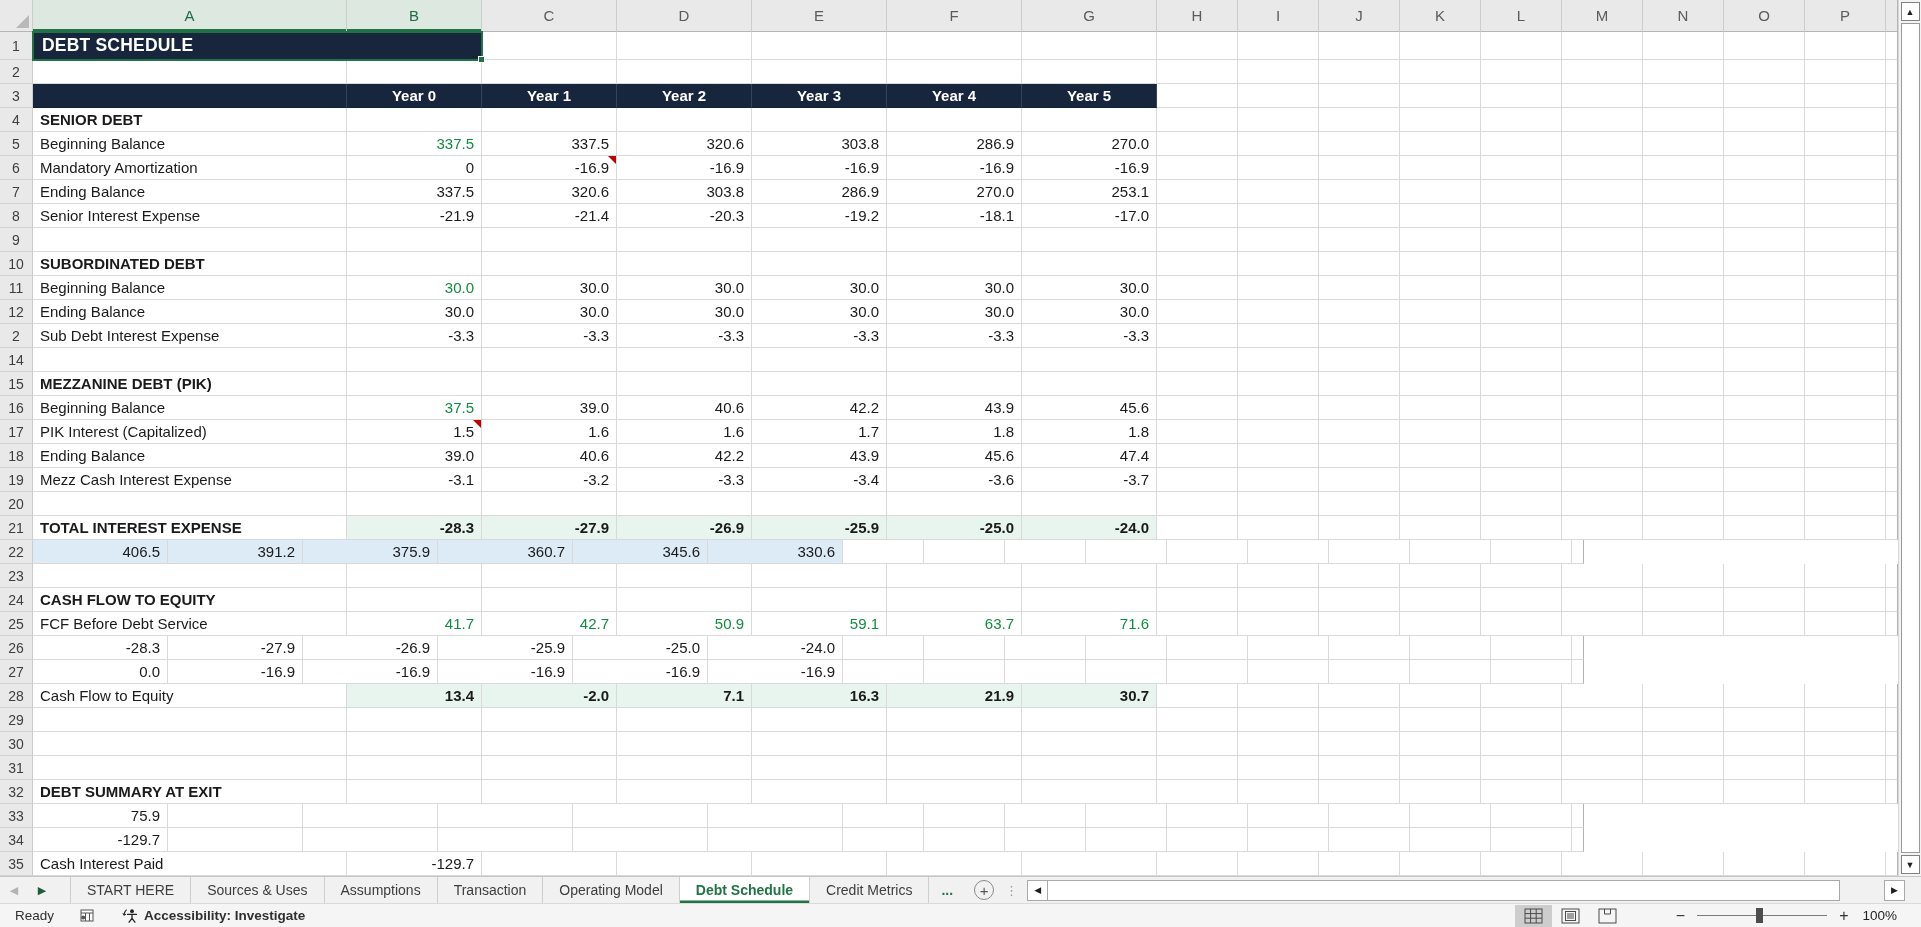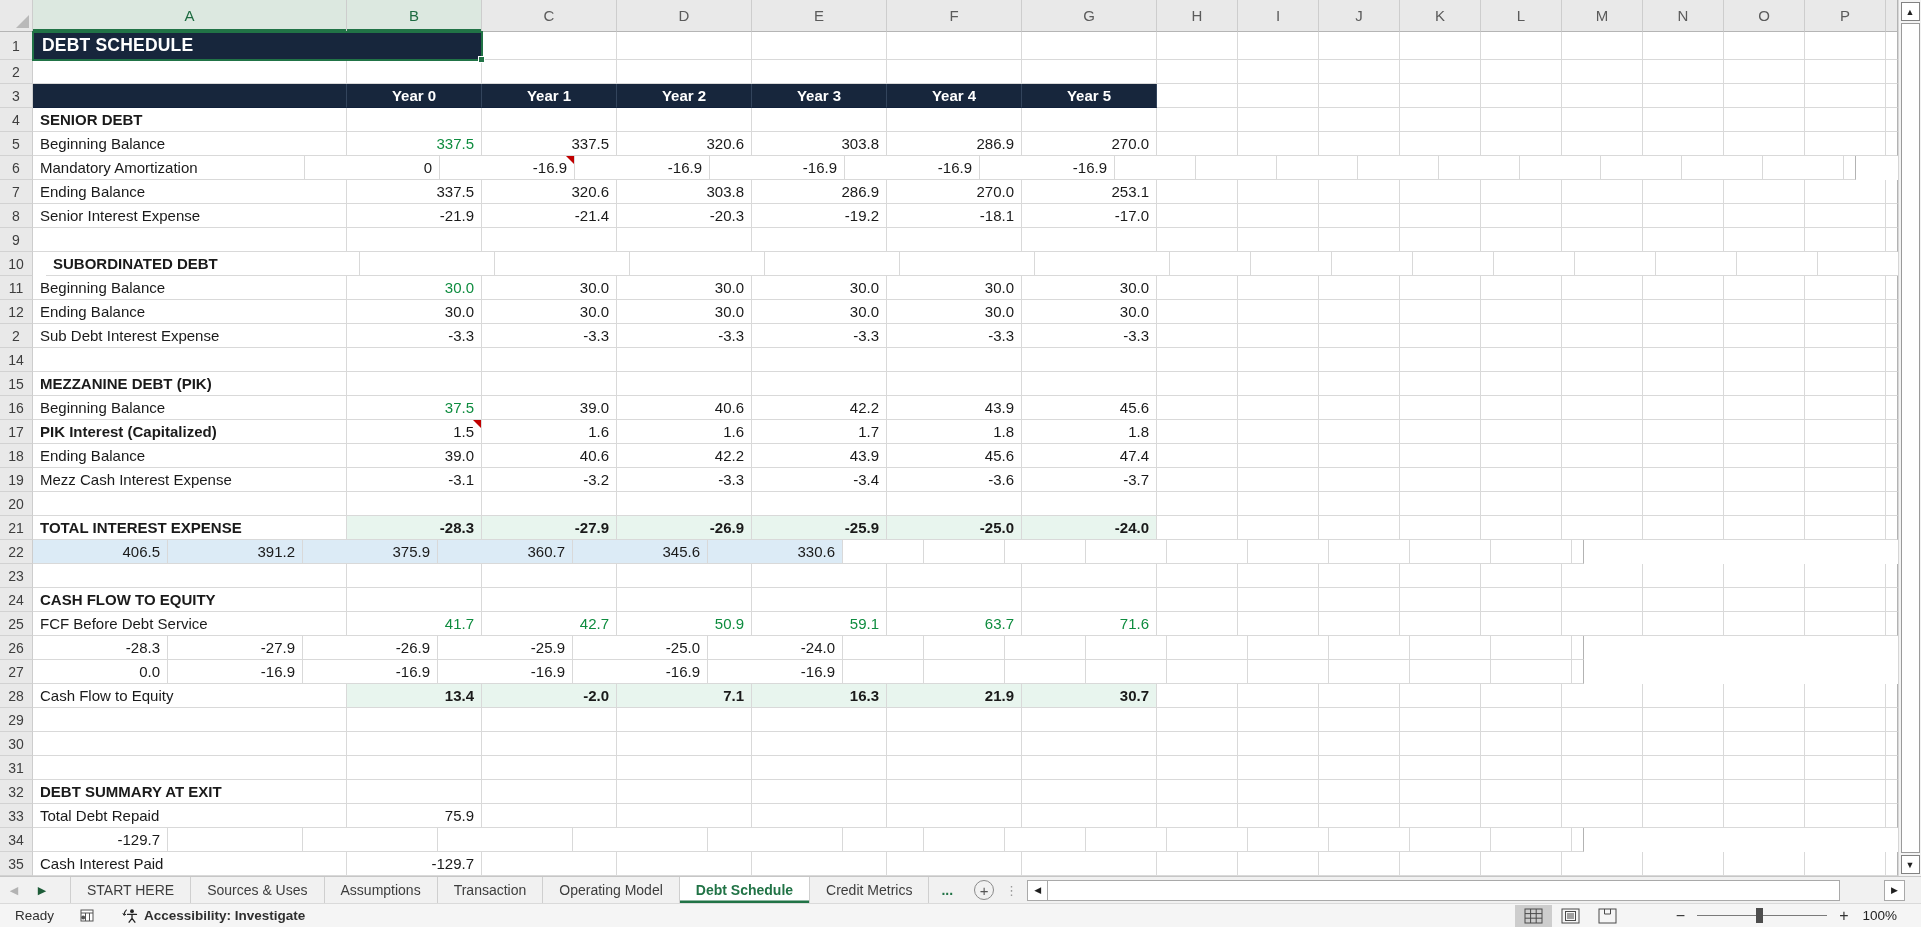--- a/index.html
+++ b/index.html
@@ -186,21 +186,21 @@
           <div class="c" style="width: 81px;"></div>
           <div class="c" style="width: 81px;"></div>
           <div class="c" style="width: 81px;"></div>
           <div class="c" style="width: 81px;"></div>
           <div class="c" style="width: 81px;"></div>
           <div class="c" style="width: 81px;"></div>
           <div class="c fill" style="width: 12px;"></div>
         </div>
         <div class="row">
           <div class="rn">6</div>
-          <div class="c lab" style="width: 272px;">Mandatory Amortization</div>
+          <div class="c lab" style="width: 314px;">Mandatory Amortization</div>
           <div class="c num" style="width: 135px;">0</div>
           <div class="c num" style="width: 135px;">-16.9<div class="marker"></div></div>
           <div class="c num" style="width: 135px;">-16.9</div>
           <div class="c num" style="width: 135px;">-16.9</div>
           <div class="c num" style="width: 135px;">-16.9</div>
           <div class="c num" style="width: 135px;">-16.9</div>
           <div class="c" style="width: 81px;"></div>
           <div class="c" style="width: 81px;"></div>
           <div class="c" style="width: 81px;"></div>
           <div class="c" style="width: 81px;"></div>
@@ -266,21 +266,21 @@
           <div class="c" style="width: 81px;"></div>
           <div class="c" style="width: 81px;"></div>
           <div class="c" style="width: 81px;"></div>
           <div class="c" style="width: 81px;"></div>
           <div class="c" style="width: 81px;"></div>
           <div class="c" style="width: 81px;"></div>
           <div class="c fill" style="width: 12px;"></div>
         </div>
         <div class="row">
           <div class="rn">10</div>
-          <div class="c lab b" style="width: 314px; margin-left: 13px;">SUBORDINATED DEBT</div>
+          <div class="c lab b" style="width: 314px;">SUBORDINATED DEBT</div>
           <div class="c num" style="width: 135px;"></div>
           <div class="c num" style="width: 135px;"></div>
           <div class="c num" style="width: 135px;"></div>
           <div class="c num" style="width: 135px;"></div>
           <div class="c num" style="width: 135px;"></div>
           <div class="c num" style="width: 135px;"></div>
           <div class="c" style="width: 81px;"></div>
           <div class="c" style="width: 81px;"></div>
           <div class="c" style="width: 81px;"></div>
           <div class="c" style="width: 81px;"></div>
@@ -406,21 +406,21 @@
           <div class="c" style="width: 81px;"></div>
           <div class="c" style="width: 81px;"></div>
           <div class="c" style="width: 81px;"></div>
           <div class="c" style="width: 81px;"></div>
           <div class="c" style="width: 81px;"></div>
           <div class="c" style="width: 81px;"></div>
           <div class="c fill" style="width: 12px;"></div>
         </div>
         <div class="row">
           <div class="rn">17</div>
-          <div class="c lab" style="width: 314px; font-weight: bold;">PIK Interest (Capitalized)</div>
+          <div class="c lab" style="width: 314px;">PIK Interest (Capitalized)</div>
           <div class="c num" style="width: 135px;">1.5<div class="marker"></div></div>
           <div class="c num" style="width: 135px;">1.6</div>
           <div class="c num" style="width: 135px;">1.6</div>
           <div class="c num" style="width: 135px;">1.7</div>
           <div class="c num" style="width: 135px;">1.8</div>
           <div class="c num" style="width: 135px;">1.8</div>
           <div class="c" style="width: 81px;"></div>
           <div class="c" style="width: 81px;"></div>
           <div class="c" style="width: 81px;"></div>
           <div class="c" style="width: 81px;"></div>
@@ -723,21 +723,20 @@
           <div class="c" style="width: 81px;"></div>
           <div class="c" style="width: 81px;"></div>
           <div class="c" style="width: 81px;"></div>
           <div class="c" style="width: 81px;"></div>
           <div class="c" style="width: 81px;"></div>
           <div class="c" style="width: 81px;"></div>
           <div class="c fill" style="width: 12px;"></div>
         </div>
         <div class="row">
           <div class="rn">33</div>
-          <div class="c lab" style="width: 314px;">Total Debt Repaid</div>
           <div class="c num" style="width: 135px;">75.9</div>
           <div class="c num" style="width: 135px;"></div>
           <div class="c num" style="width: 135px;"></div>
           <div class="c num" style="width: 135px;"></div>
           <div class="c num" style="width: 135px;"></div>
           <div class="c num" style="width: 135px;"></div>
           <div class="c" style="width: 81px;"></div>
           <div class="c" style="width: 81px;"></div>
           <div class="c" style="width: 81px;"></div>
           <div class="c" style="width: 81px;"></div>

